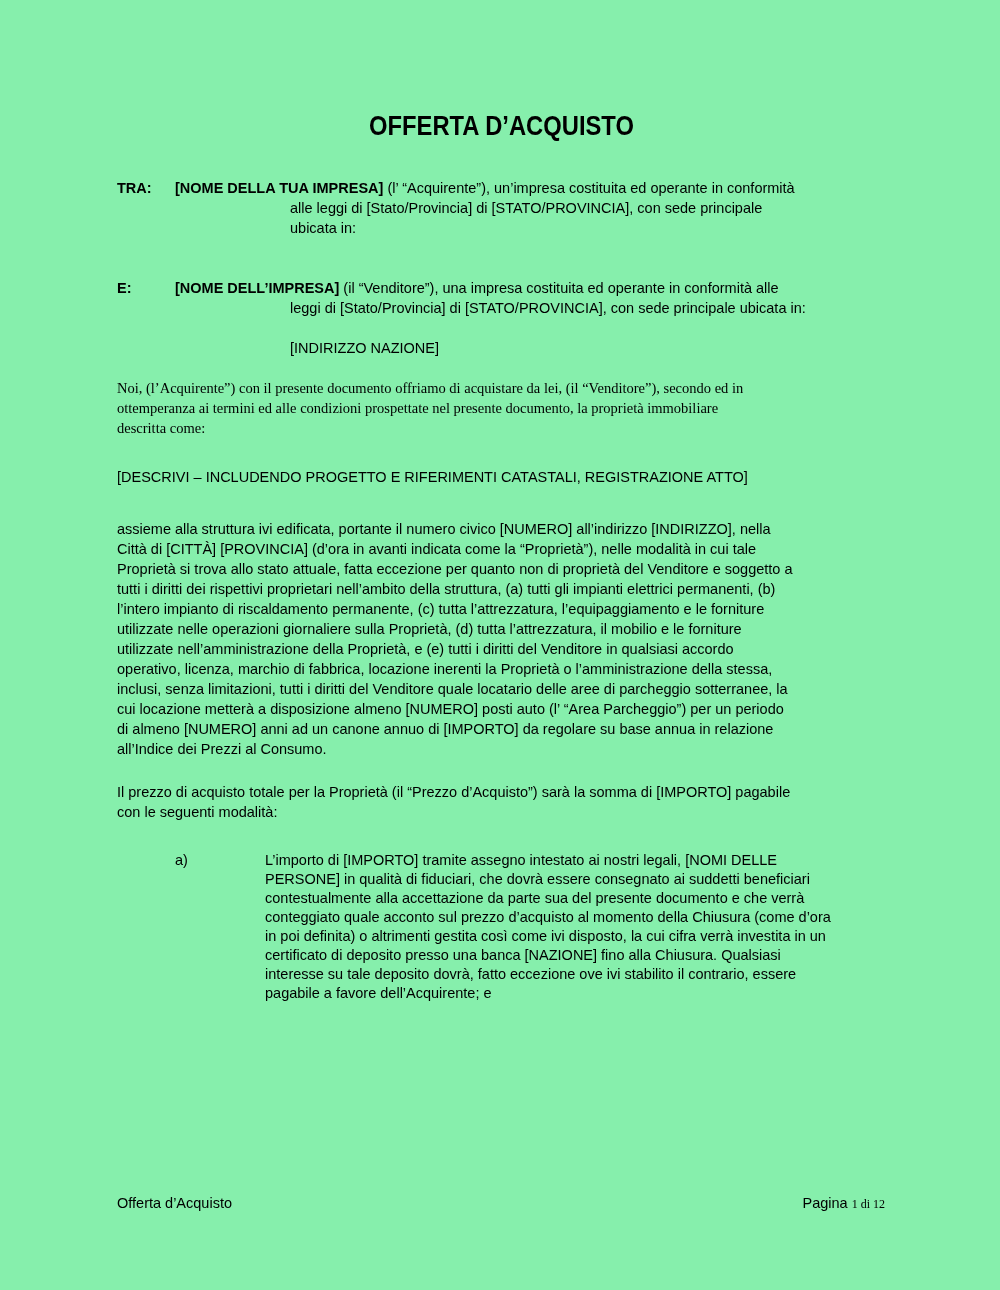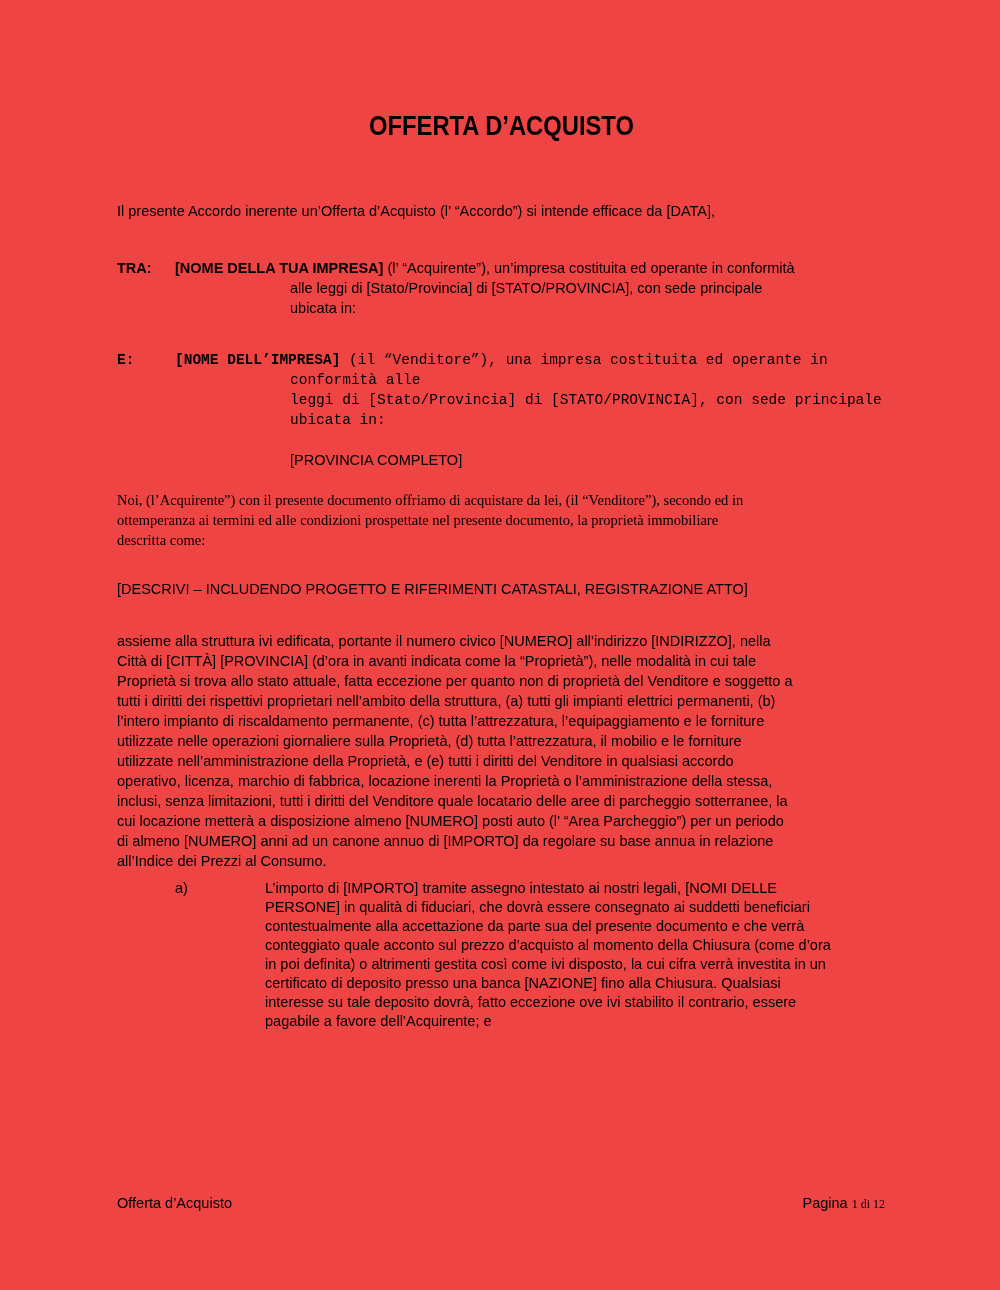--- a/index.html
+++ b/index.html
@@ -1,20 +1,20 @@
 <!DOCTYPE html>
 <html><head>
 <meta charset="utf-8">
 <style>
   html,body { margin:0; padding:0; background:#ffffff; }
   .page {
     position:relative;
     width:1000px;
     height:1290px;
-    background:#ef4444;
+    background:#86efac;
     color:#000000;
     font-family:"Liberation Sans", sans-serif;
     font-size:14.5px;
     line-height:20px;
     overflow:hidden;
   }
   .content { padding:0 115px 0 117px; }
   p { margin:0; white-space:pre-line; }
 
   .title {
@@ -25,64 +25,63 @@
     line-height:30px;
     white-space:nowrap;
   }
   .title .squeeze { display:inline-block; transform:scaleX(0.88); transform-origin:center; }
 
   .p-intro   { margin-top:60px; }
 
   
   .hang-party { margin-top:0; padding-left:173px; text-indent:-173px; }
   .party-gap1 { margin-top:37px; }
-  .party-gap2 { margin-top:32px;font-family:Liberation Mono, monospace; }
+  .party-gap2 { margin-top:40px; }
   .lbl { display:inline-block; width:58px; text-indent:0; font-weight:bold; vertical-align:top; }
   .addr { margin-top:20px; padding-left:173px; }
 
   .p-noi      { margin-top:20px;font-family:Liberation Serif, serif; }
   .p-descrivi { margin-top:29px; }
   .p-assieme  { margin-top:32px; }
 
   .h2 { margin-top:20px; font-weight:bold; }
   .p-prezzo { margin-top:23px; }
 
   
-  .hang-item { margin-top:8px; padding-left:148px; text-indent:-90px; line-height:19px; }
+  .hang-item { margin-top:29px; padding-left:148px; text-indent:-90px; line-height:19px; }
   .lbl-item { display:inline-block; width:90px; text-indent:0; vertical-align:top; }
 
   .footer {
     position:absolute;
     left:117px; right:115px; top:1193px;
     display:flex;
     justify-content:space-between;
     align-items:baseline;
   }
   .serif { font-family:"Liberation Serif", serif; font-size:12px; }
   b { font-weight:bold; }
 </style>
 </head>
 <body>
 
 <div class="page">
   <div class="content">
 
     <p class="title"><span class="squeeze">OFFERTA D’ACQUISTO</span></p>
 
-    <p class="p-intro">Il presente Accordo inerente un’Offerta d’Acquisto (l’ “Accordo”) si intende efficace da [DATA],</p>
 
     <p class="hang-party party-gap1"><span class="lbl">TRA:</span><b>[NOME DELLA TUA IMPRESA]</b><span> (l’ “Acquirente”), un’impresa costituita ed operante in conformità
 alle leggi di [Stato/Provincia] di [STATO/PROVINCIA], con sede principale
 ubicata in:</span></p>
 
 
     <p class="hang-party party-gap2"><span class="lbl">E:</span><b>[NOME DELL’IMPRESA]</b><span> (il “Venditore”), una impresa costituita ed operante in conformità alle
 leggi di [Stato/Provincia] di [STATO/PROVINCIA], con sede principale ubicata in:</span></p>
 
-    <p class="addr">[PROVINCIA COMPLETO]</p>
+    <p class="addr">[INDIRIZZO NAZIONE]</p>
 
     <p class="p-noi">Noi, (l’Acquirente”) con il presente documento offriamo di acquistare da lei, (il “Venditore”), secondo ed in
 ottemperanza ai termini ed alle condizioni prospettate nel presente documento, la proprietà immobiliare
 descritta come:</p>
 
     <p class="p-descrivi">[DESCRIVI – INCLUDENDO PROGETTO E RIFERIMENTI CATASTALI, REGISTRAZIONE ATTO]</p>
 
     <p class="p-assieme">assieme alla struttura ivi edificata, portante il numero civico [NUMERO] all’indirizzo [INDIRIZZO], nella
 Città di [CITTÀ] [PROVINCIA] (d’ora in avanti indicata come la “Proprietà”), nelle modalità in cui tale
 Proprietà si trova allo stato attuale, fatta eccezione per quanto non di proprietà del Venditore e soggetto a
@@ -90,20 +89,22 @@
 l’intero impianto di riscaldamento permanente, (c) tutta l’attrezzatura, l’equipaggiamento e le forniture
 utilizzate nelle operazioni giornaliere sulla Proprietà, (d) tutta l’attrezzatura, il mobilio e le forniture
 utilizzate nell’amministrazione della Proprietà, e (e) tutti i diritti del Venditore in qualsiasi accordo
 operativo, licenza, marchio di fabbrica, locazione inerenti la Proprietà o l’amministrazione della stessa,
 inclusi, senza limitazioni, tutti i diritti del Venditore quale locatario delle aree di parcheggio sotterranee, la
 cui locazione metterà a disposizione almeno [NUMERO] posti auto (l’ “Area Parcheggio”) per un periodo
 di almeno [NUMERO] anni ad un canone annuo di [IMPORTO] da regolare su base annua in relazione
 all’Indice dei Prezzi al Consumo.</p>
 
 
+    <p class="p-prezzo">Il prezzo di acquisto totale per la Proprietà (il “Prezzo d’Acquisto”) sarà la somma di [IMPORTO] pagabile
+con le seguenti modalità:</p>
 
     <p class="hang-item"><span class="lbl-item">a)</span><span>L’importo di [IMPORTO] tramite assegno intestato ai nostri legali, [NOMI DELLE
 PERSONE] in qualità di fiduciari, che dovrà essere consegnato ai suddetti beneficiari
 contestualmente alla accettazione da parte sua del presente documento e che verrà
 conteggiato quale acconto sul prezzo d’acquisto al momento della Chiusura (come d’ora
 in poi definita) o altrimenti gestita così come ivi disposto, la cui cifra verrà investita in un
 certificato di deposito presso una banca [NAZIONE] fino alla Chiusura. Qualsiasi
 interesse su tale deposito dovrà, fatto eccezione ove ivi stabilito il contrario, essere
 pagabile a favore dell’Acquirente; e</span></p>
 

